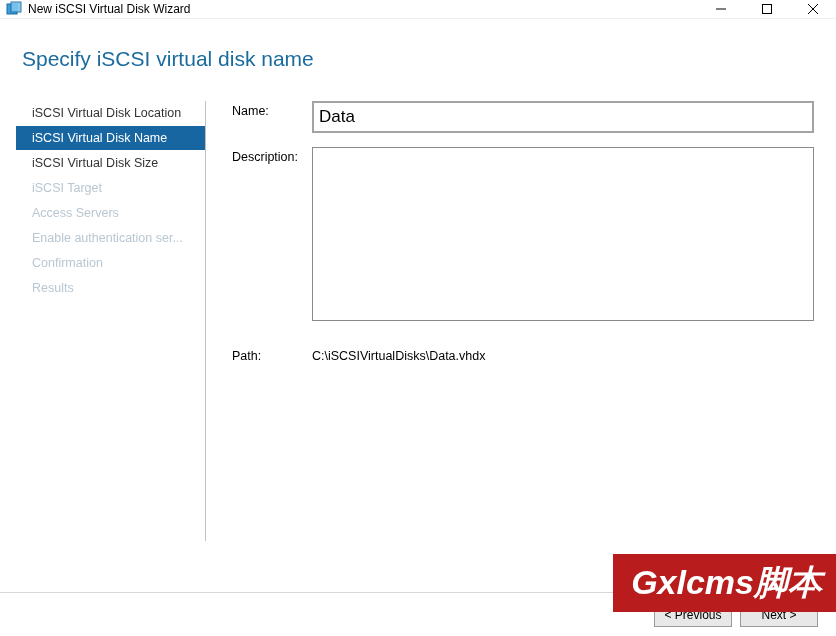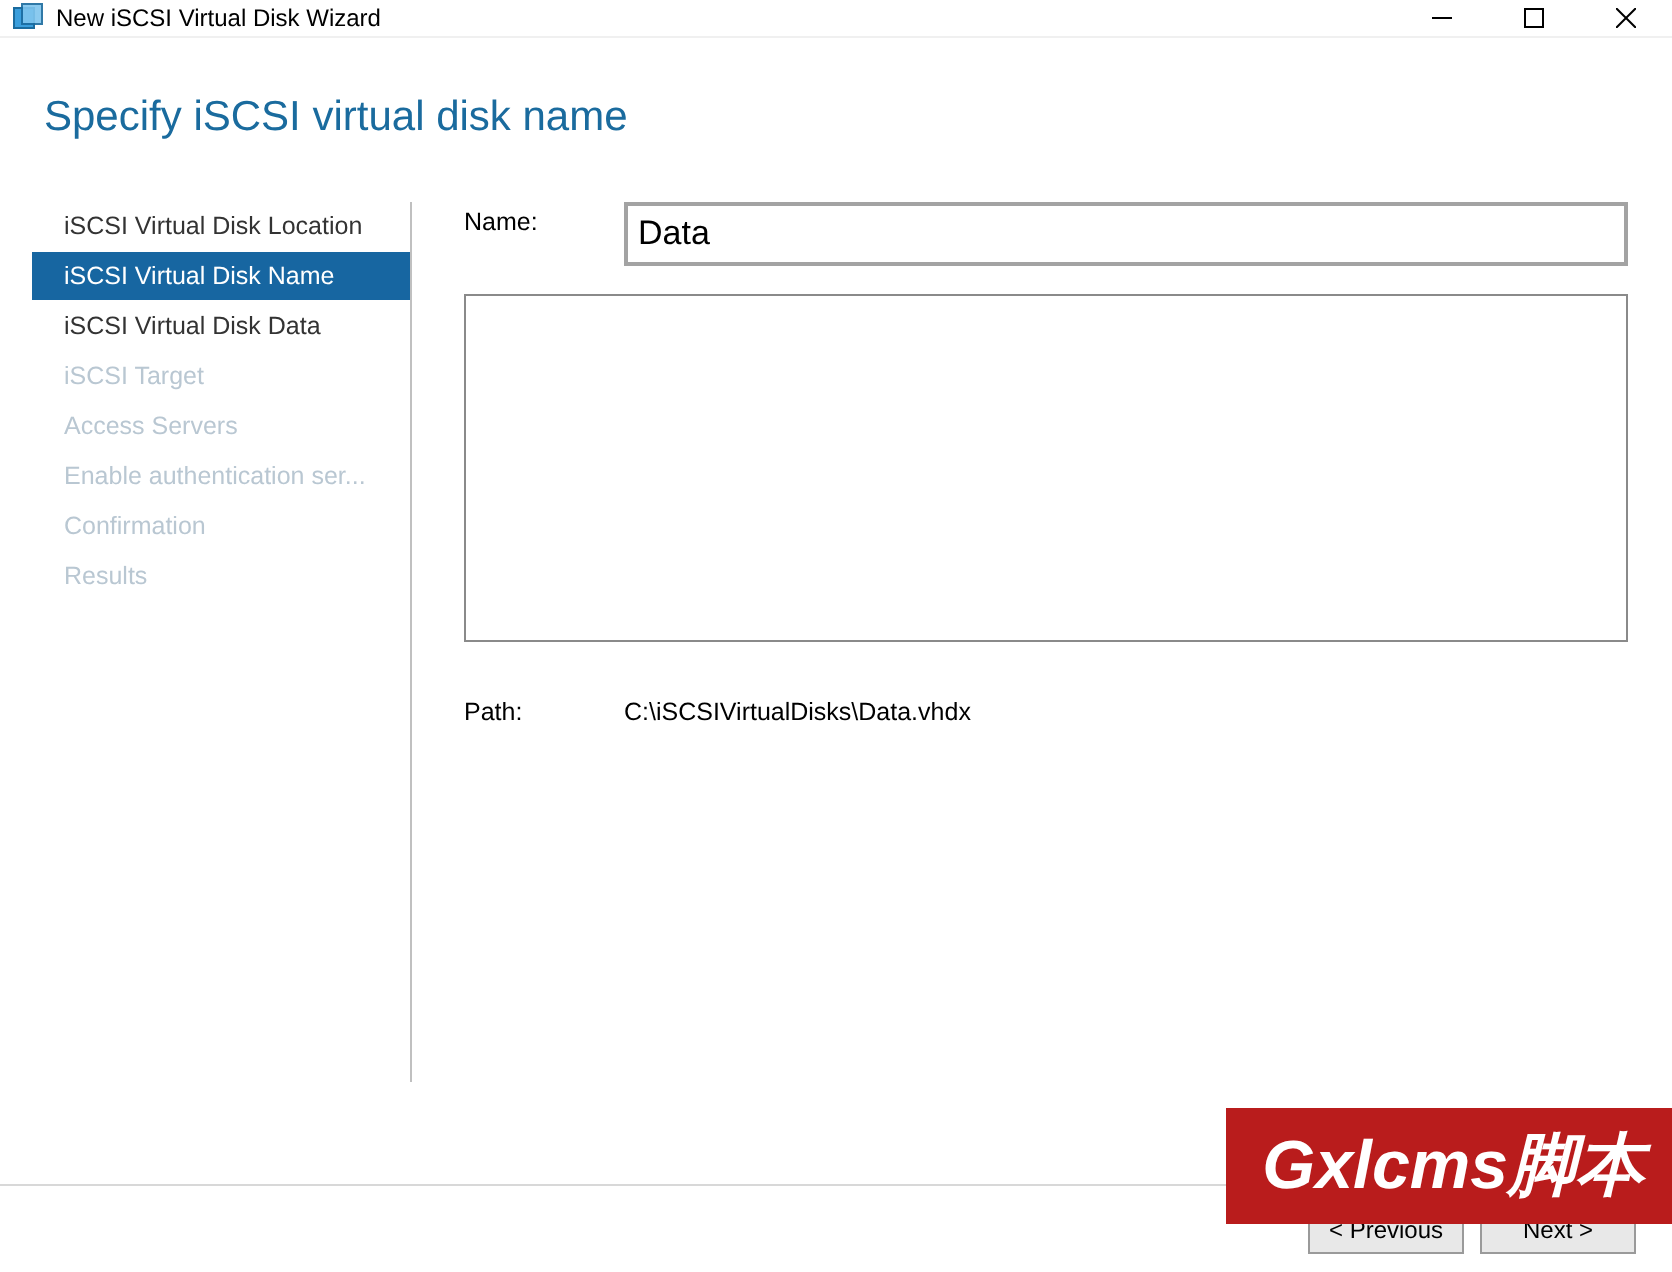--- a/index.html
+++ b/index.html
@@ -173,36 +173,37 @@
       </svg>
   </div>
 </div>
 
 <div class="heading">Specify iSCSI virtual disk name</div>
 
 <div class="body">
   <div class="sidebar">
     <div class="side-item">iSCSI Virtual Disk Location</div>
     <div class="side-item selected">iSCSI Virtual Disk Name</div>
-    <div class="side-item">iSCSI Virtual Disk Data</div>
+    <div class="side-item">iSCSI Virtual Disk Size</div>
     <div class="side-item disabled">iSCSI Target</div>
     <div class="side-item disabled">Access Servers</div>
     <div class="side-item disabled">Enable authentication ser...</div>
     <div class="side-item disabled">Confirmation</div>
     <div class="side-item disabled">Results</div>
   </div>
 
   <div class="form">
     <div class="row">
       <div class="row-label">Name:</div>
       <div class="row-field">
         <input class="text" type="text" value="Data" style="">
       </div>
     </div>
     <div class="row">
+      <div class="row-label">Description:</div>
       <div class="row-field">
         <textarea class="text" style=""></textarea>
       </div>
     </div>
     <div class="row" style="margin-top:22px;">
       <div class="row-label">Path:</div>
       <div class="row-field path-val">C:\iSCSIVirtualDisks\Data.vhdx</div>
     </div>
   </div>
 </div>

